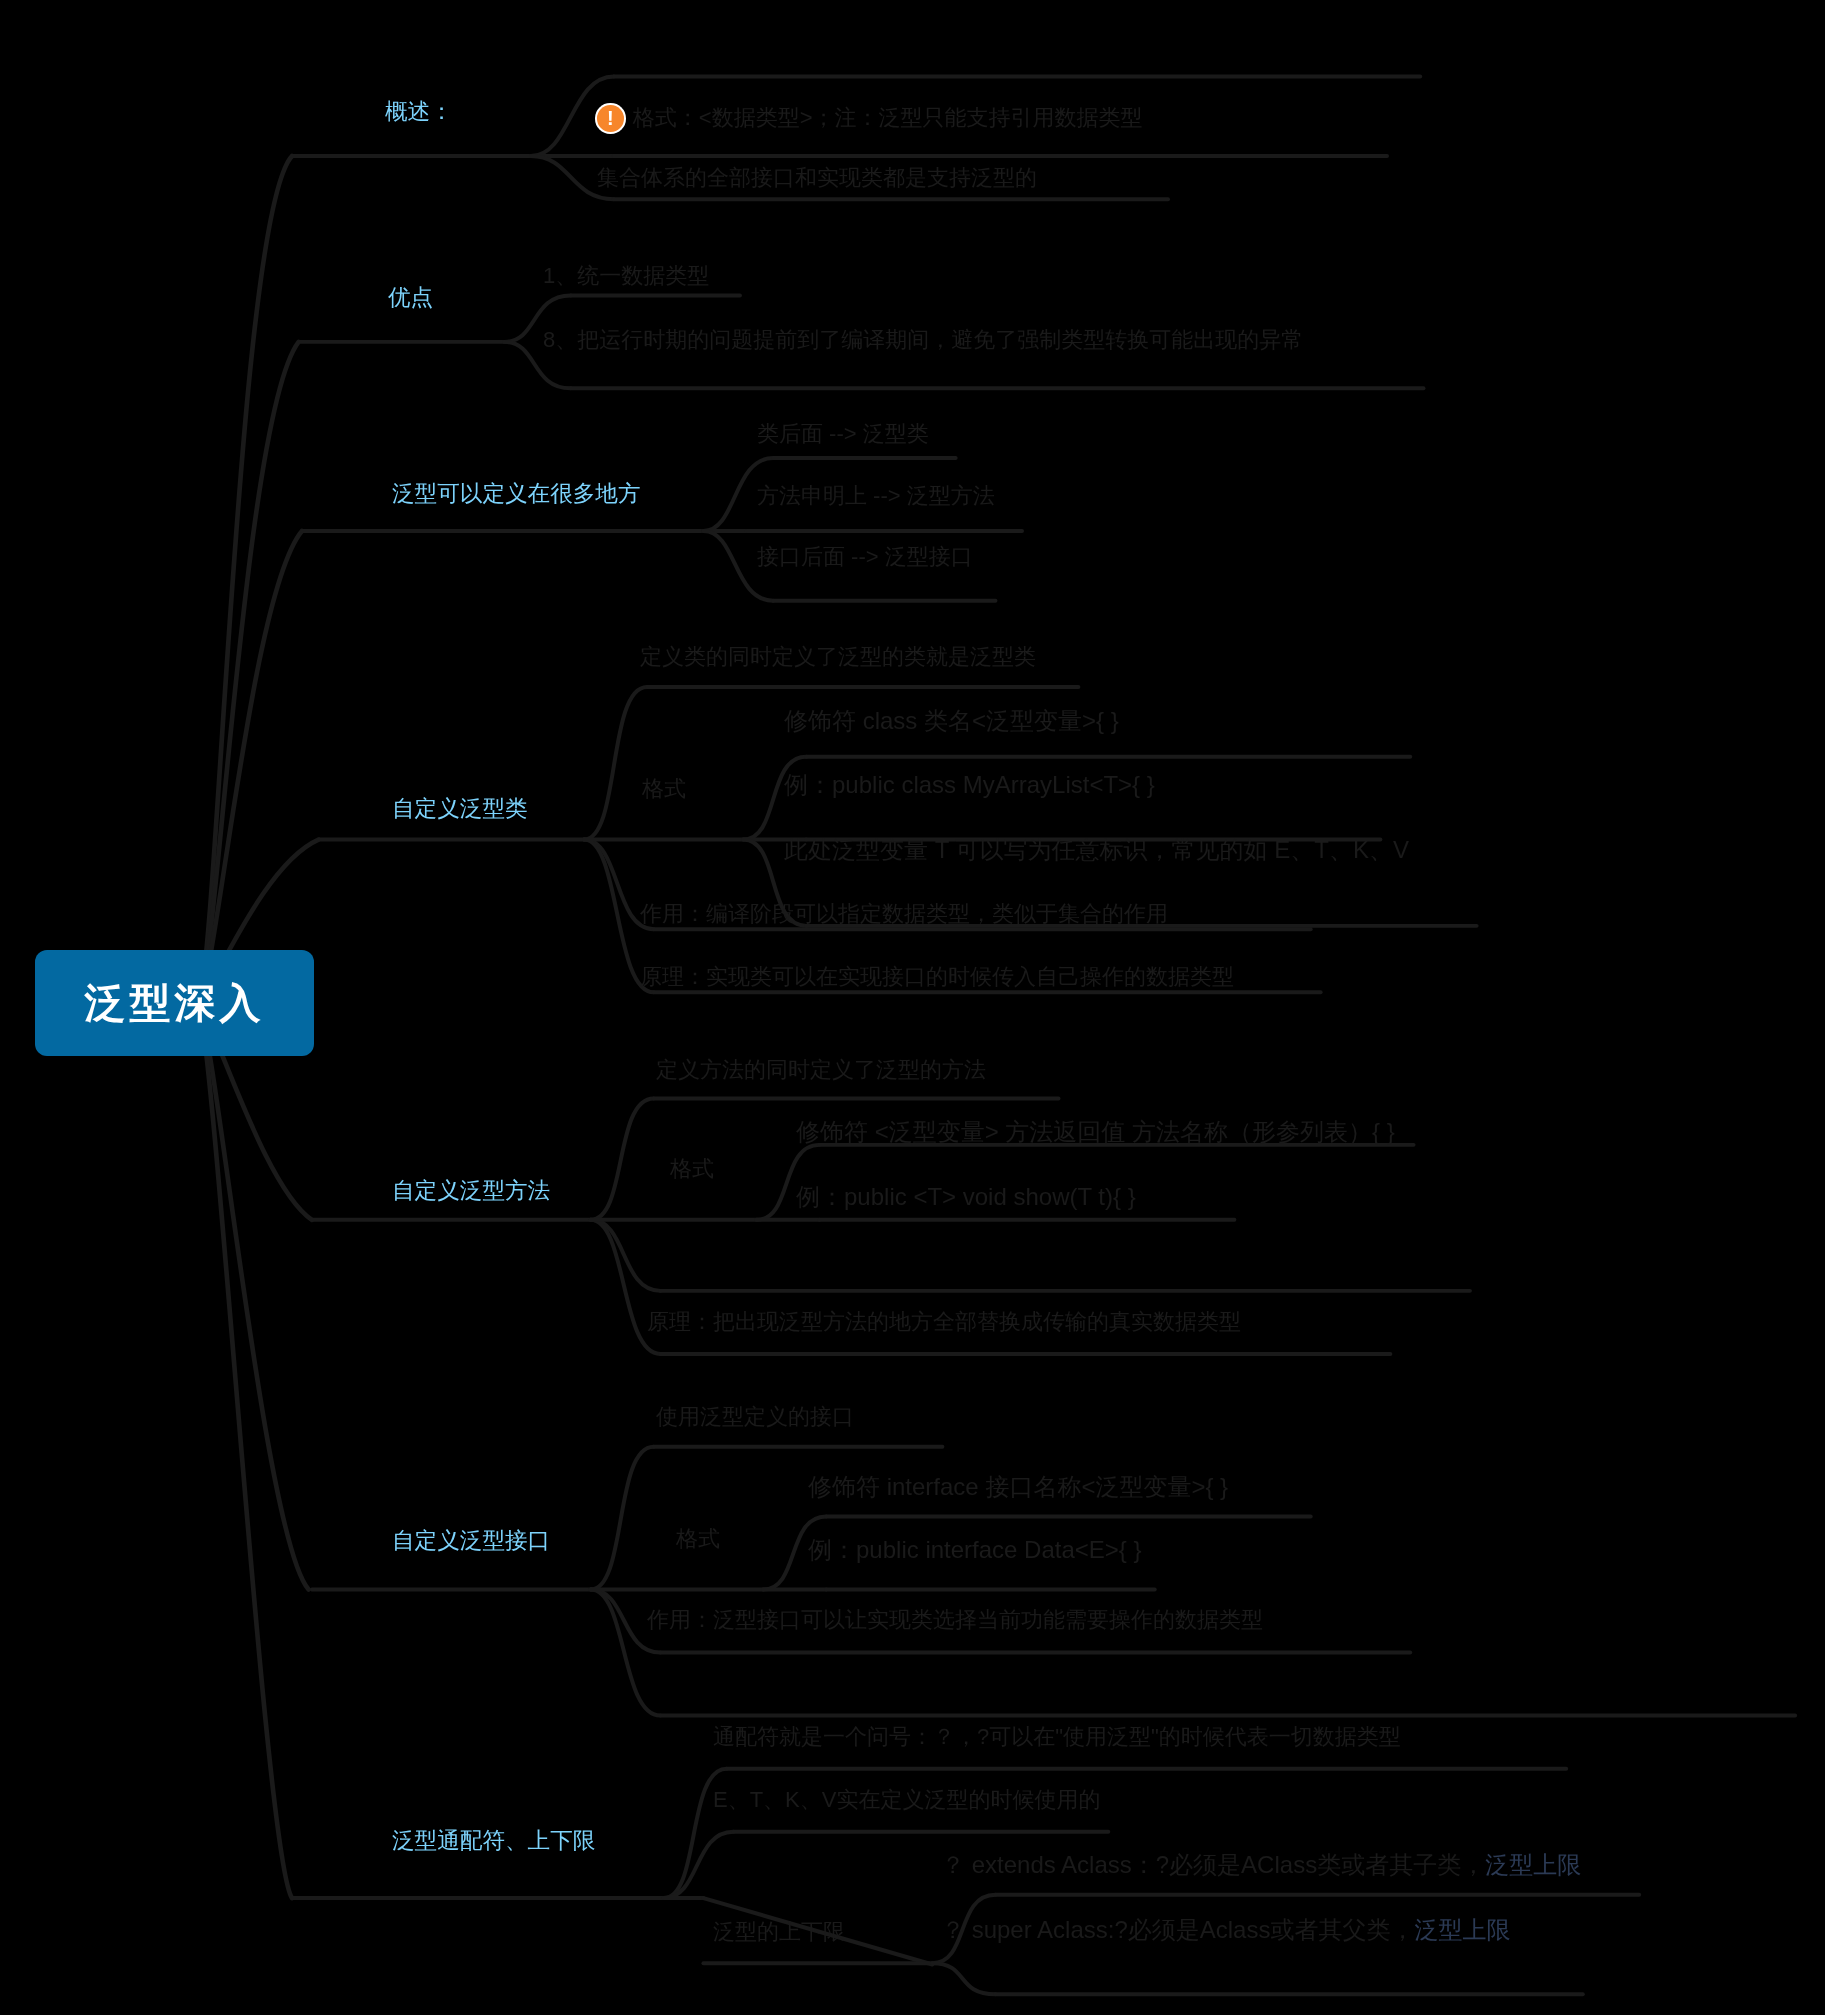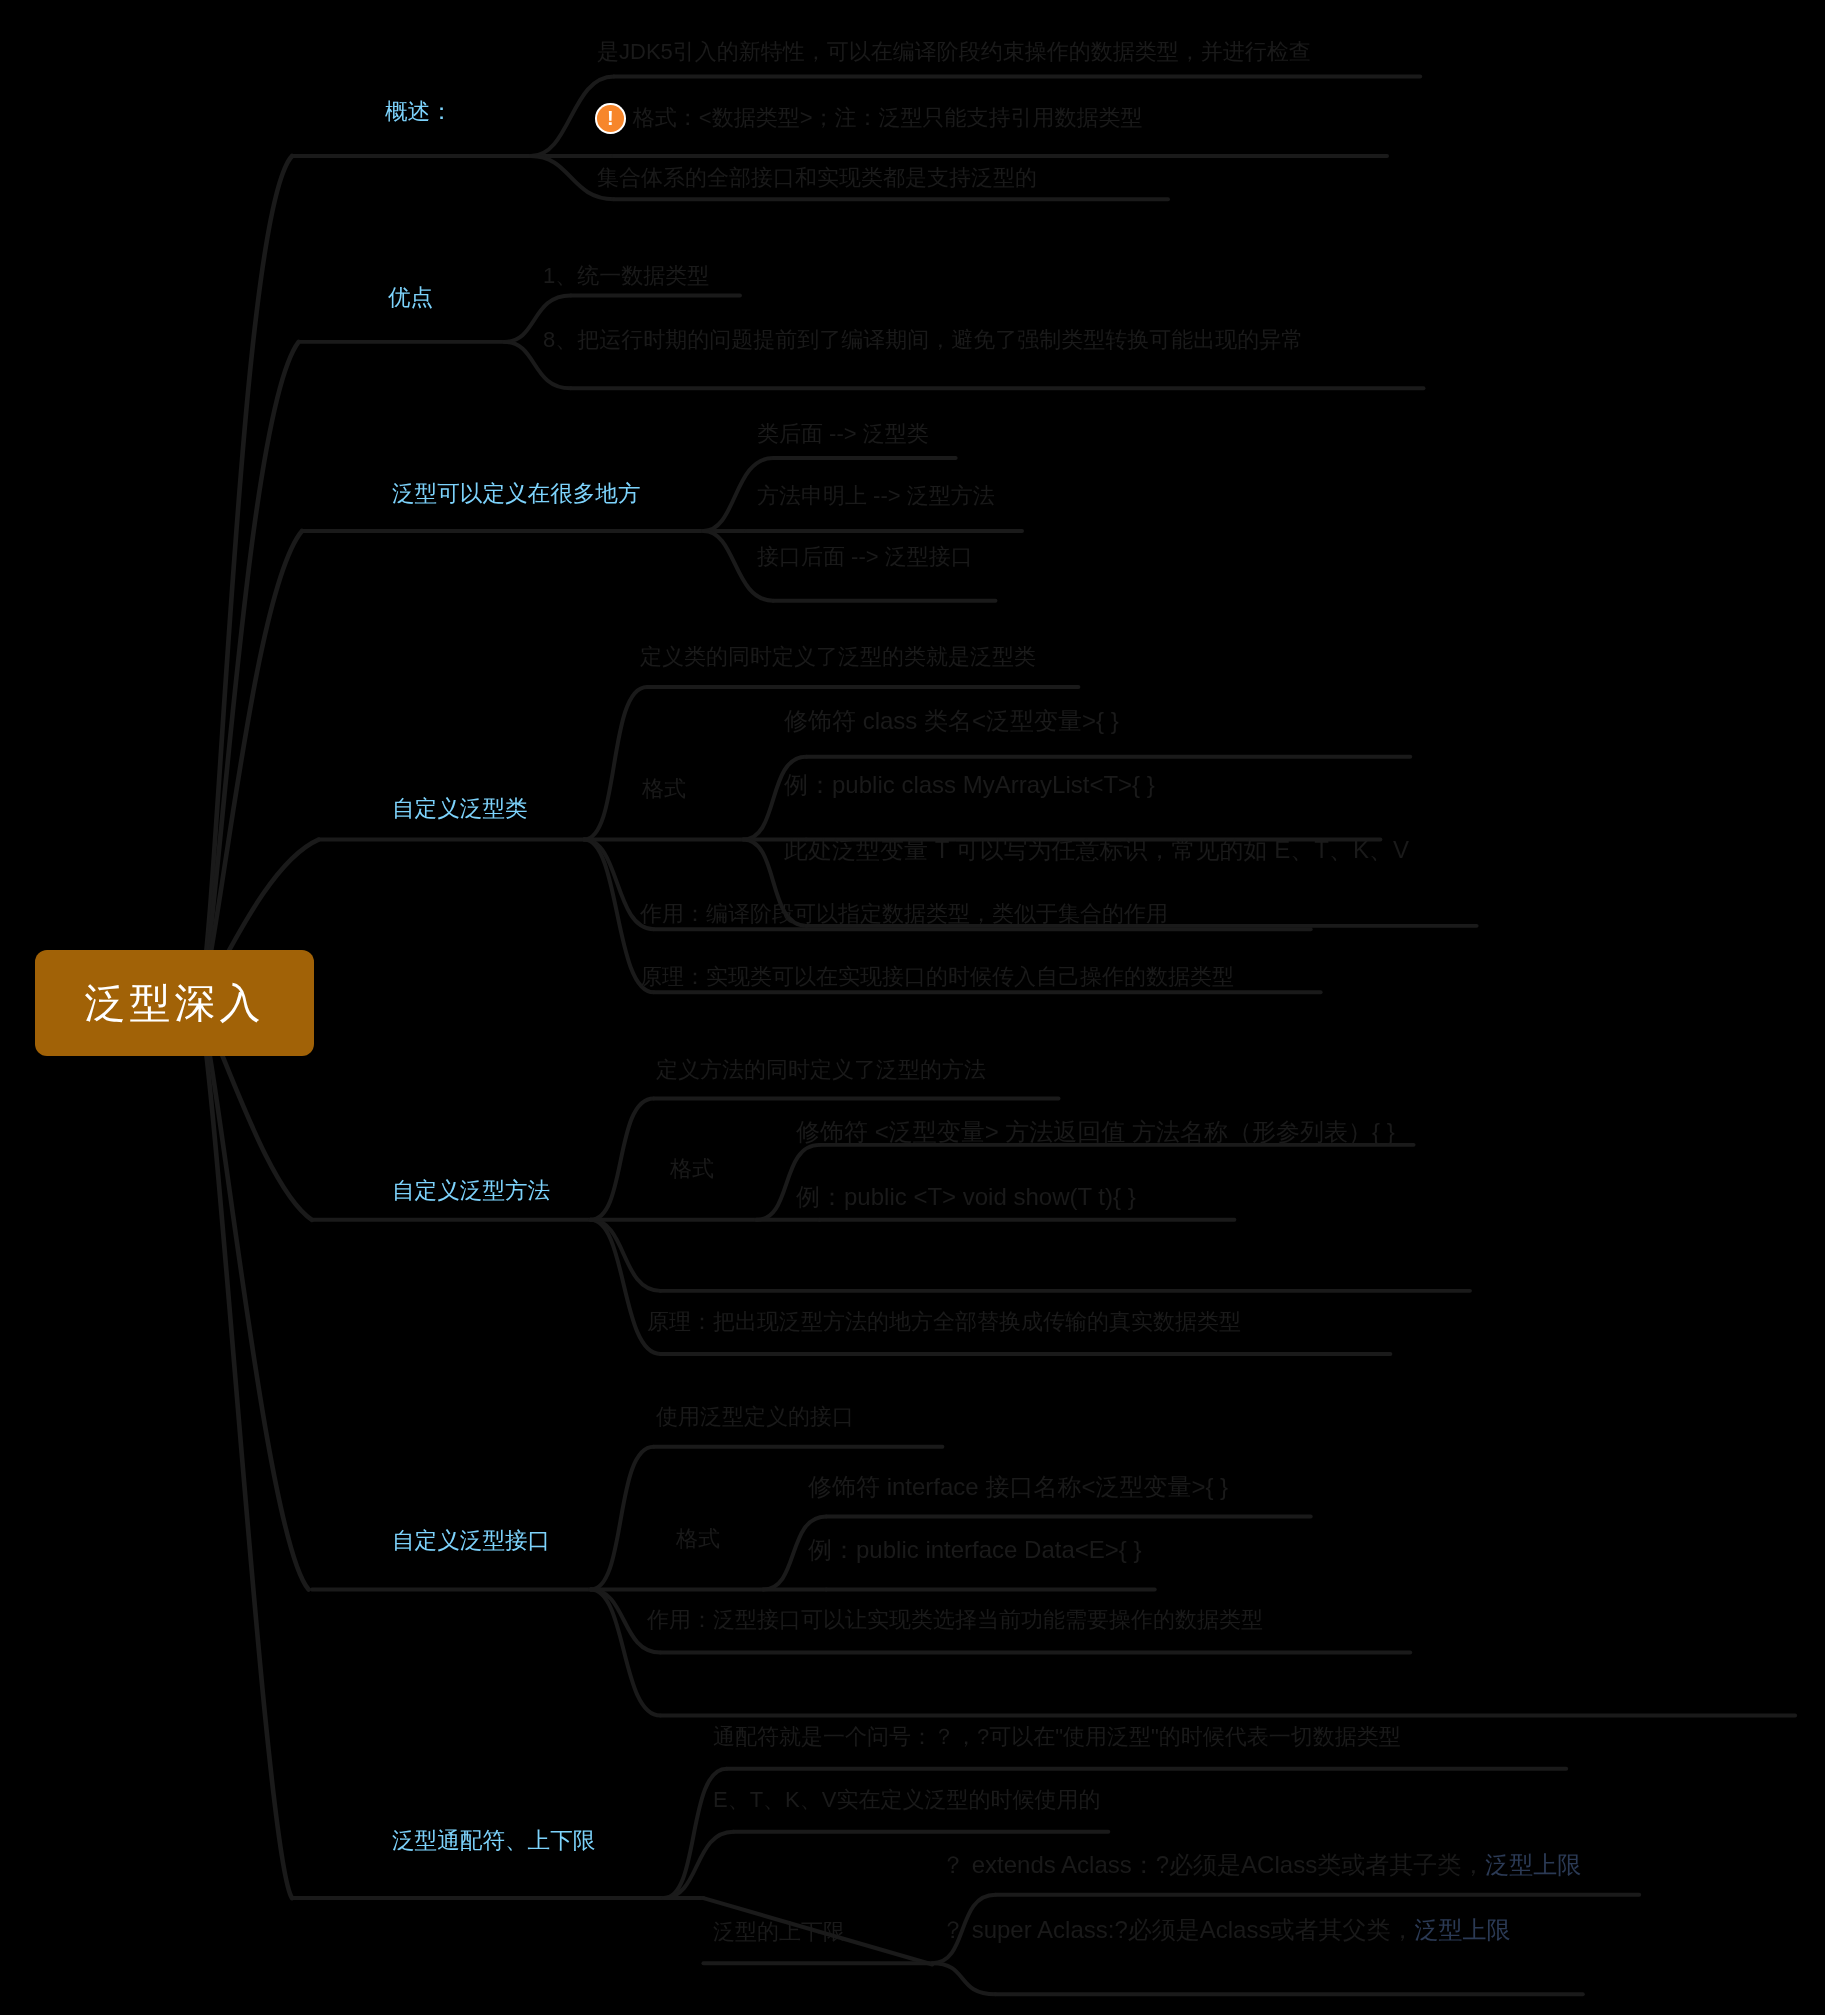--- a/index.html
+++ b/index.html
@@ -6,23 +6,23 @@
   body{
     font-family:"Liberation Sans","DejaVu Sans",sans-serif;
     width:1825px;height:2015px;position:relative;overflow:hidden;
   }
   #stage{position:absolute;inset:0;width:1825px;height:2015px;}
   svg.links{position:absolute;left:0;top:0;width:1825px;height:2015px;pointer-events:none;}
   .node{position:absolute;white-space:nowrap;line-height:1;}
   
   .root{
     left:35px;top:950px;width:279px;height:106px;
-    background:#a16207;border-radius:12px;
+    background:#0369a1;border-radius:12px;
     display:flex;align-items:center;justify-content:center;
-    color:#ffffff;font-size:41px;font-weight:400;letter-spacing:4px;
+    color:#ffffff;font-size:41px;font-weight:700;letter-spacing:4px;
     box-shadow:0 0 0 0 rgba(0,0,0,0);
   }
   
   .lvl1{color:#7dd3fc;font-size:22.6px;font-weight:400;}
   
   .lvl2{color:#1a1a1a;font-size:22px;font-weight:400;}
   
   .lvl3{color:#1a1a1a;font-size:24px;font-weight:400;}
   .accent{color:#2b3a55;}
   .warn-row{display:flex;align-items:center;gap:9.3px;}
@@ -132,21 +132,20 @@
       <path d="M1405,2958 C1460,2958 1440,2855 1500,2855"></path>
       <path d="M1500,2855 L2470,2855"></path>
       <path d="M1405,2958 C1460,2958 1440,3005 1500,3005"></path>
       <path d="M1500,3005 L2385,3005"></path>
     </g>
   </svg>
 
   <div class="node root">泛型深入</div>
 
   <div class="node lvl1" style="left:385px;top:101px;">概述：</div>
-  <div class="node lvl2" style="left:597px;top:41px;">是JDK5引入的新特性，可以在编译阶段约束操作的数据类型，并进行检查</div>
   <div class="node lvl2 warn-row" style="left:597px;top:105px;">
     <span class="warn-icon">!</span>
     <span>格式：&lt;数据类型&gt;；注：泛型只能支持引用数据类型</span>
   </div>
   <div class="node lvl2" style="left:597px;top:167px;">集合体系的全部接口和实现类都是支持泛型的</div>
 
   <div class="node lvl1" style="left:388px;top:287px;">优点</div>
   <div class="node lvl2" style="left:543px;top:265px;">1、统一数据类型</div>
   <div class="node lvl2" style="left:543px;top:329px;">8、把运行时期的问题提前到了编译期间，避免了强制类型转换可能出现的异常</div>
 

